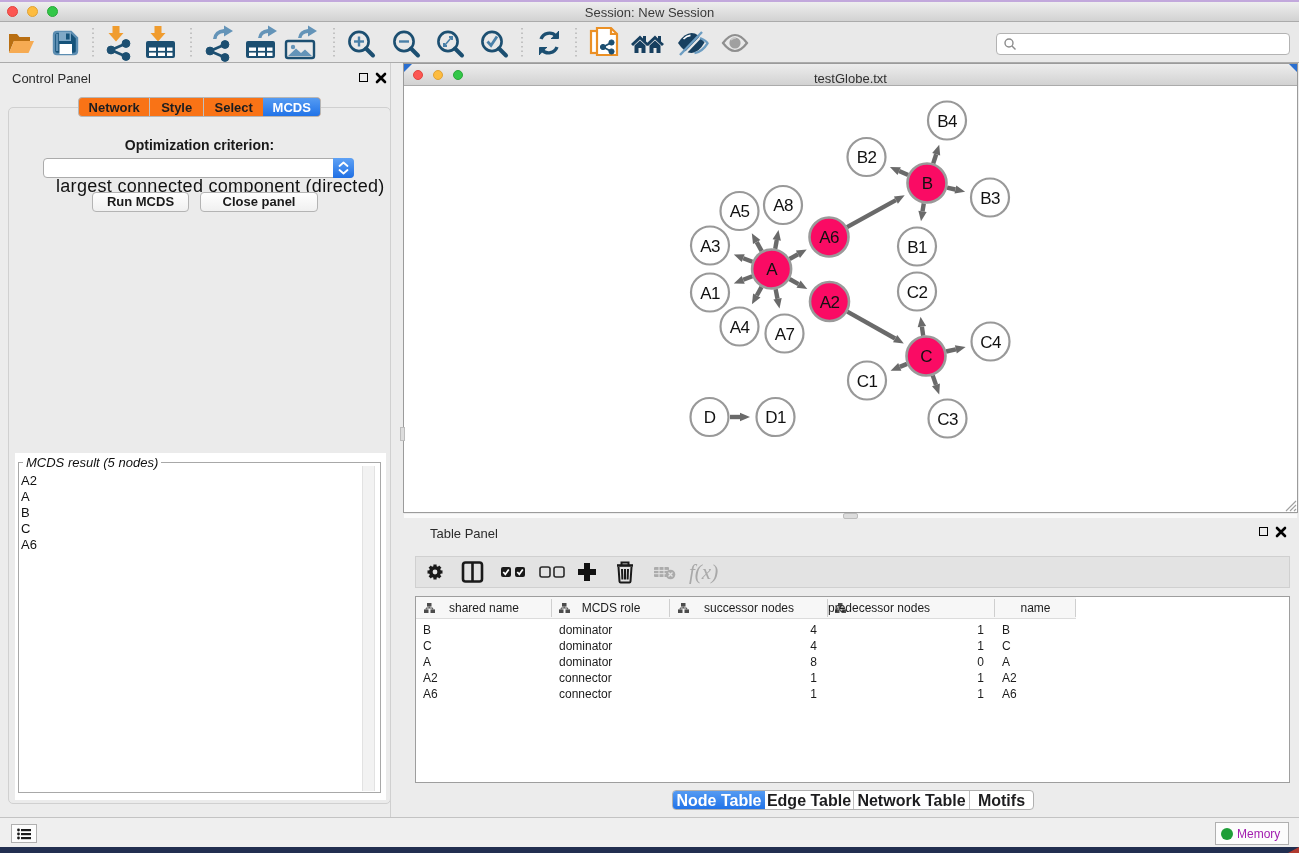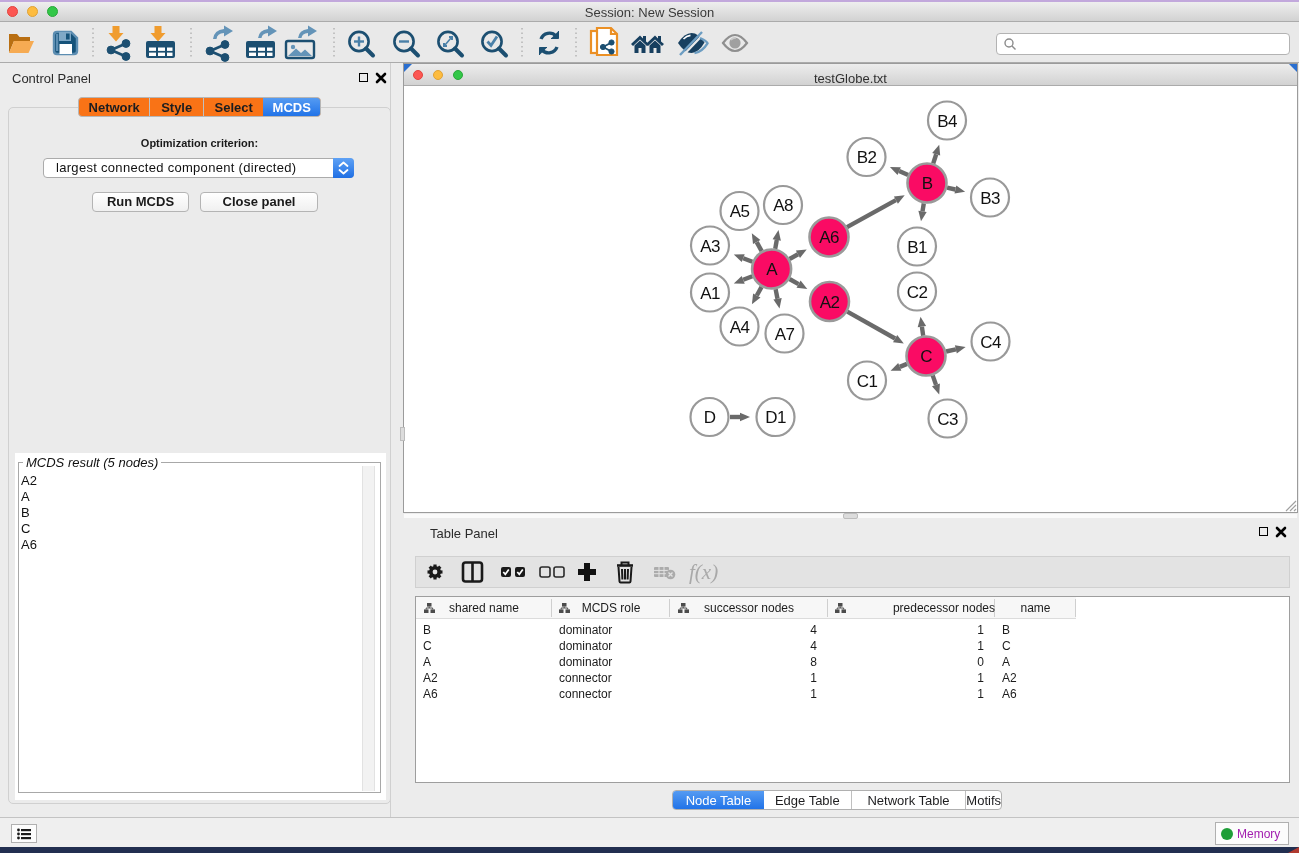--- a/index.html
+++ b/index.html
@@ -185,24 +185,24 @@
 
 <div class="abs" style="left:8px;top:107px;width:383px;height:697px;background:#ebebeb;border:1px solid #d0d0d0;border-radius:5px;"></div>
 
 <div class="abs" style="left:78px;top:97px;width:243px;height:20px;background:#f97316;border:1px solid #b6b6b6;border-radius:4px;display:flex;font-size:13px;font-weight:bold;color:#1d1d1f;overflow:hidden;">
   <div style="width:72px;text-align:center;line-height:19px;border-right:1px solid #c0c0c0;">Network</div>
   <div style="width:54px;text-align:center;line-height:19px;border-right:1px solid #c0c0c0;">Style</div>
   <div style="width:60px;text-align:center;line-height:19px;">Select</div>
   <div style="width:57px;text-align:center;line-height:19px;background:linear-gradient(#559bf2,#2173e8);color:#fff;">MCDS</div>
 </div>
 
-<div class="abs" style="left:0;top:137px;width:399px;text-align:center;font-size:11px;font-weight:bold;color:#1a1a1a;">Optimization criterion:</div>
+<div class="abs" style="left:0;top:137px;width:399px;text-align:center;font-size:14px;font-weight:bold;color:#1a1a1a;">Optimization criterion:</div>
 
 <div class="abs" style="left:43px;top:158px;width:311px;height:20px;background:#fff;border:1px solid #ababab;border-radius:4px;"></div>
-<div class="abs" style="left:56px;top:160px;font-size:13px;letter-spacing:0.3px;color:#111;">largest connected component (directed)</div>
+<div class="abs" style="left:56px;top:176px;font-size:18px;letter-spacing:0.3px;color:#111;">largest connected component (directed)</div>
 <div class="abs" style="left:333px;top:158px;width:21px;height:20px;background:linear-gradient(#5fa2f5,#1f6fe4);border-radius:0 4px 4px 0;"></div>
 <svg class="abs" style="left:337px;top:161px;" width="13" height="14" viewBox="0 0 13 14">
     <path d="M2.5 5 L6.5 1.5 L10.5 5" fill="none" stroke="#fff" stroke-width="1.8" stroke-linecap="round" stroke-linejoin="round"></path>
     <path d="M2.5 9 L6.5 12.5 L10.5 9" fill="none" stroke="#fff" stroke-width="1.8" stroke-linecap="round" stroke-linejoin="round"></path>
   </svg>
 
 <div class="abs" style="left:92px;top:192px;width:97px;height:20px;background:linear-gradient(#ffffff,#f0f0f0);border:1px solid #b4b4b4;border-radius:4px;text-align:center;font-size:13px;font-weight:bold;color:#1a1a1a;line-height:18px;">Run MCDS</div>
 <div class="abs" style="left:200px;top:192px;width:118px;height:20px;background:linear-gradient(#ffffff,#f0f0f0);border:1px solid #b4b4b4;border-radius:4px;text-align:center;font-size:13px;font-weight:bold;color:#1a1a1a;line-height:18px;">Close panel</div>
 
 <div class="abs" style="left:15px;top:453px;width:371px;height:347px;background:#fff;"></div>
@@ -401,31 +401,31 @@
           <path d="M5.2 3.6 L5.2 5 M2.2 6.4 L2.2 5 L8.7 5 L8.7 6.4" fill="none" stroke="#4c4c4c" stroke-width="1"></path>
         </g>
       <use href="#hier1" x="135" y="0"></use>
       <use href="#hier1" x="254" y="0"></use>
       <use href="#hier1" x="411" y="0"></use>
     </g>
   </svg>
   <div class="abs" style="left:0;top:4px;width:136px;text-align:center;">shared name</div>
   <div class="abs" style="left:136px;top:4px;width:118px;text-align:center;">MCDS role</div>
   <div class="abs" style="left:254px;top:4px;width:158px;text-align:center;">successor nodes</div>
-  <div class="abs" style="left:412px;top:4px;width:167px;text-align:right;">predecessor nodes</div>
+  <div class="abs" style="left:412px;top:4px;width:167px;text-align:left;">predecessor nodes</div>
   <div class="abs" style="left:579px;top:4px;width:81px;text-align:center;">name</div>
 
   <div class="abs" style="left:7px;top:25px;line-height:16px;">B<br>C<br>A<br>A2<br>A6</div>
   <div class="abs" style="left:143px;top:25px;line-height:16px;">dominator<br>dominator<br>dominator<br>connector<br>connector</div>
   <div class="abs" style="left:254px;top:25px;width:147px;line-height:16px;text-align:right;">4<br>4<br>8<br>1<br>1</div>
   <div class="abs" style="left:412px;top:25px;width:156px;line-height:16px;text-align:right;">1<br>1<br>0<br>1<br>1</div>
   <div class="abs" style="left:586px;top:25px;line-height:16px;">B<br>C<br>A<br>A2<br>A6</div>
 </div>
 
-<div class="abs" style="left:672px;top:790px;width:330px;height:20px;background:#fff;border:1px solid #b0b0b0;border-radius:4px;display:flex;font-size:13px;font-weight:normal;color:#1d1d1f;overflow:hidden;">
+<div class="abs" style="left:672px;top:790px;width:362px;height:20px;background:#fff;border:1px solid #b0b0b0;border-radius:4px;display:flex;font-size:16px;font-weight:bold;color:#1d1d1f;overflow:hidden;">
   <div style="width:92px;text-align:center;line-height:19px;background:linear-gradient(#559bf2,#2173e8);color:#fff;">Node Table</div>
   <div style="width:89px;text-align:center;line-height:19px;border-right:1px solid #c0c0c0;">Edge Table</div>
   <div style="width:116px;text-align:center;line-height:19px;border-right:1px solid #c0c0c0;">Network Table</div>
   <div style="flex:1;text-align:center;line-height:19px;">Motifs</div>
 </div>
 
 <div class="abs" style="left:0;top:817px;width:1299px;height:31px;background:#efefef;border-top:1px solid #c3c3c3;"></div>
 <div class="abs" style="left:11px;top:824px;width:26px;height:19px;background:#fcfcfc;border:1px solid #b0b0b0;"></div>
 <svg class="abs" style="left:17px;top:828px;" width="14" height="12" viewBox="0 0 14 12">
     <circle cx="1.5" cy="2" r="1.4" fill="#1a1a1a"></circle>

